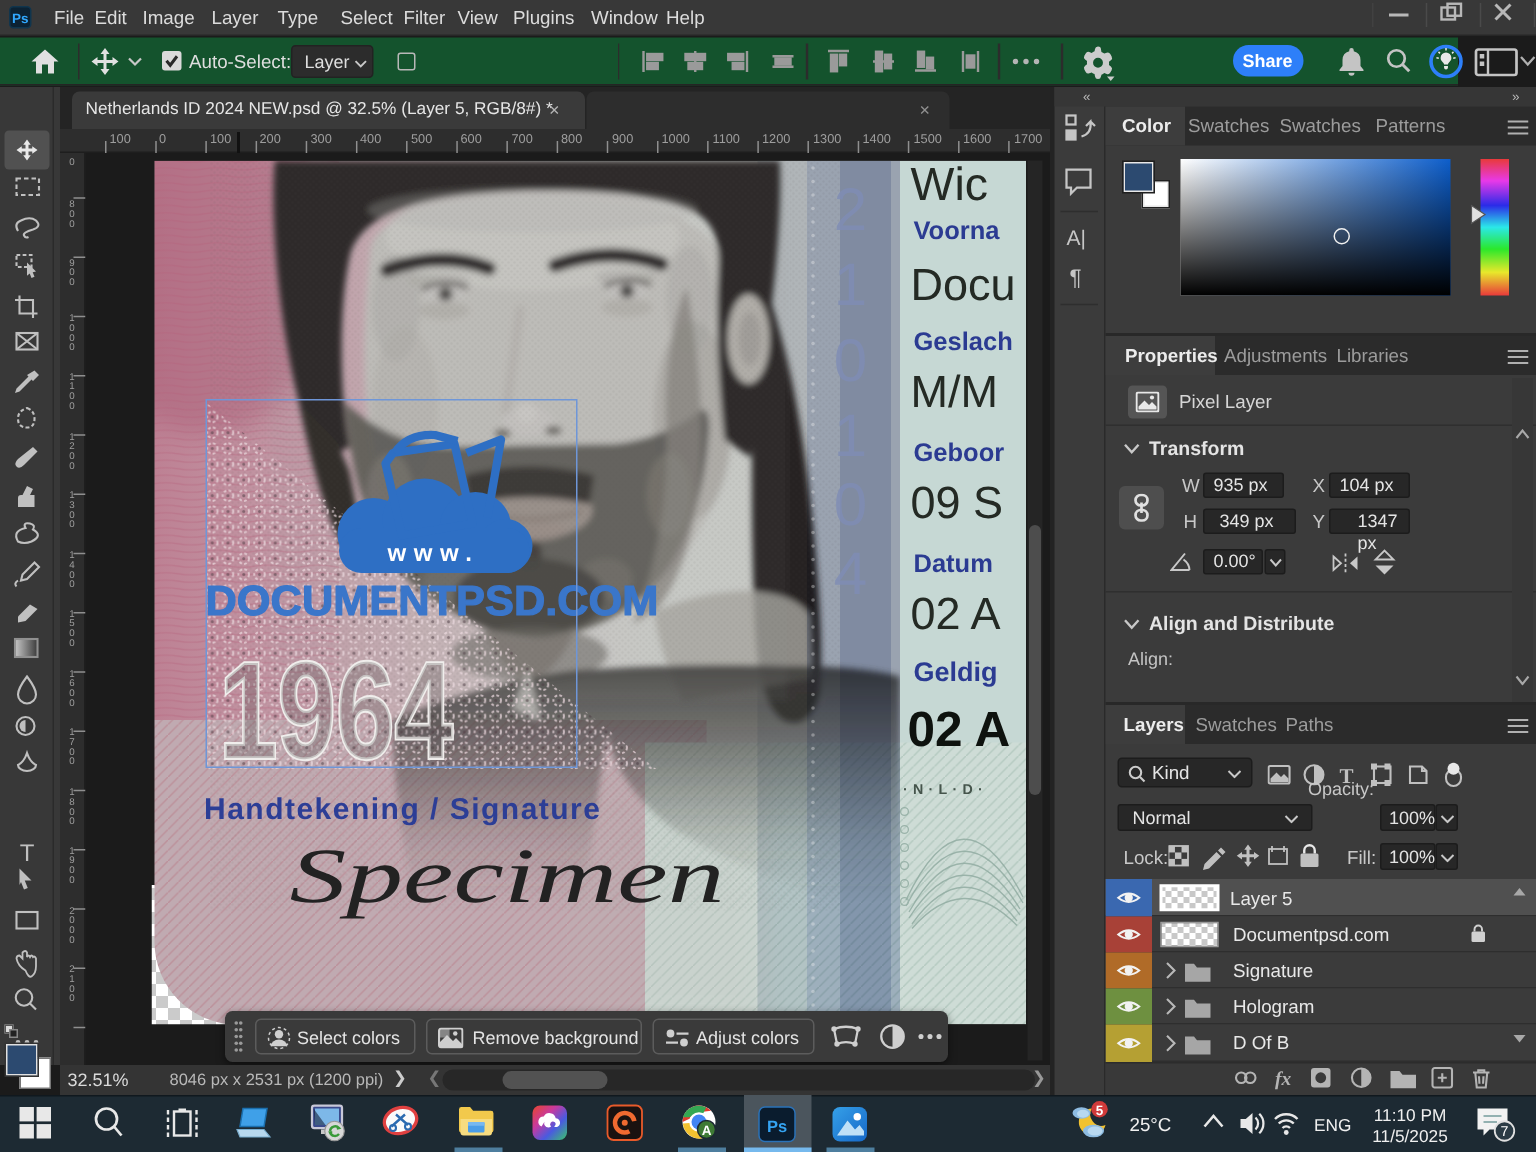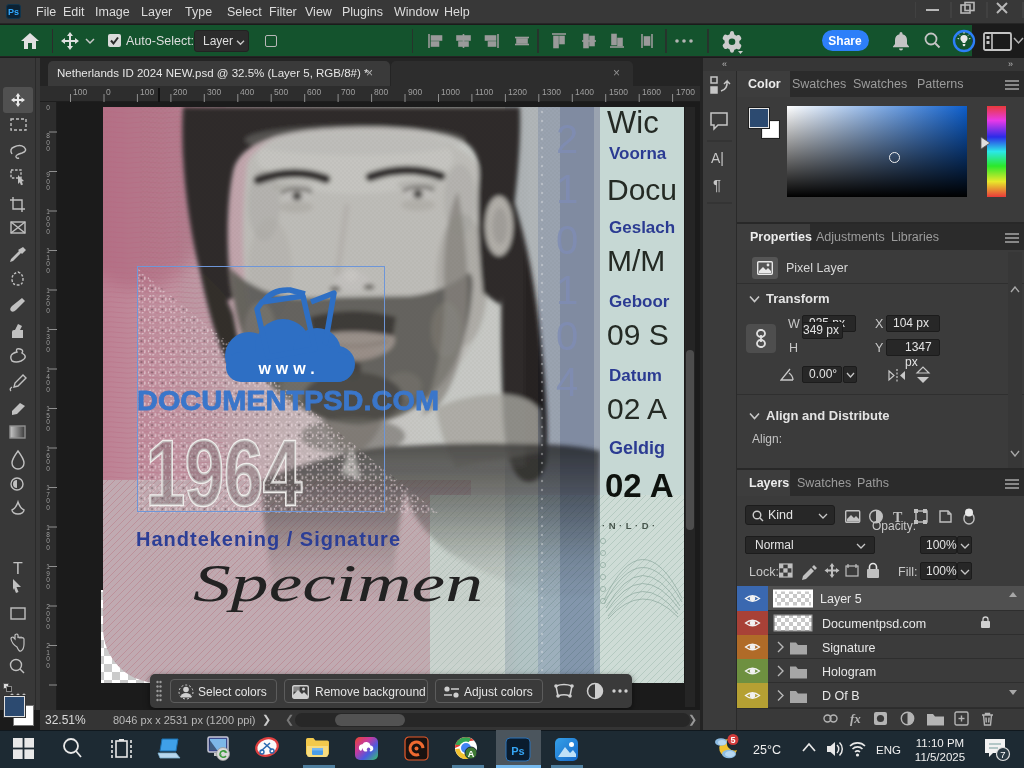--- a/index.html
+++ b/index.html
@@ -741,21 +741,21 @@
         <rect x="2" y="11" width="8" height="7" rx="3.5"></rect>
         <line x1="6" y1="6" x2="6" y2="13"></line>
       </g>
     </svg>
 </div>
 <div class="lbl" style="left:788px;top:317px;">W</div>
 <div class="fld" style="left:802px;top:315px;width:54px;height:17px;line-height:15px;padding-left:6px;">935 px</div>
 <div class="lbl" style="left:875px;top:317px;">X</div>
 <div class="fld" style="left:886px;top:315px;width:54px;height:17px;line-height:15px;padding-left:6px;">104 px</div>
 <div class="lbl" style="left:789px;top:341px;">H</div>
-<div class="fld" style="left:802px;top:322px;width:41px;height:17px;line-height:15px;padding-left:0;">349 px</div>
+<div class="fld" style="left:802px;top:339px;width:62px;height:17px;line-height:15px;padding-left:10px;">349 px</div>
 <div class="lbl" style="left:875px;top:341px;">Y</div>
 <div class="fld" style="left:886px;top:339px;width:54px;height:17px;line-height:15px;padding-left:18px;">1347 px</div>
 <svg class="a" style="left:780px;top:368px;" width="15" height="13" viewBox="0 0 15 13">
     <path d="M13 12 L1 12 L10 1 M13 12 A9 9 0 0 0 9 5" stroke="#c8c8c8" stroke-width="1.3" fill="none"></path>
   </svg>
 <div class="fld" style="left:802px;top:366px;width:40px;height:17px;line-height:15px;padding-left:6px;">0.00°</div>
 <div class="fld" style="left:843px;top:366px;width:14px;height:17px;">
     <svg style="margin:5px 0 0 2px;" width="9" height="6" viewBox="0 0 9 6">
       <path d="M1 1 L4.5 5 L8 1" stroke="#c8c8c8" stroke-width="1.3" fill="none"></path>
     </svg>

